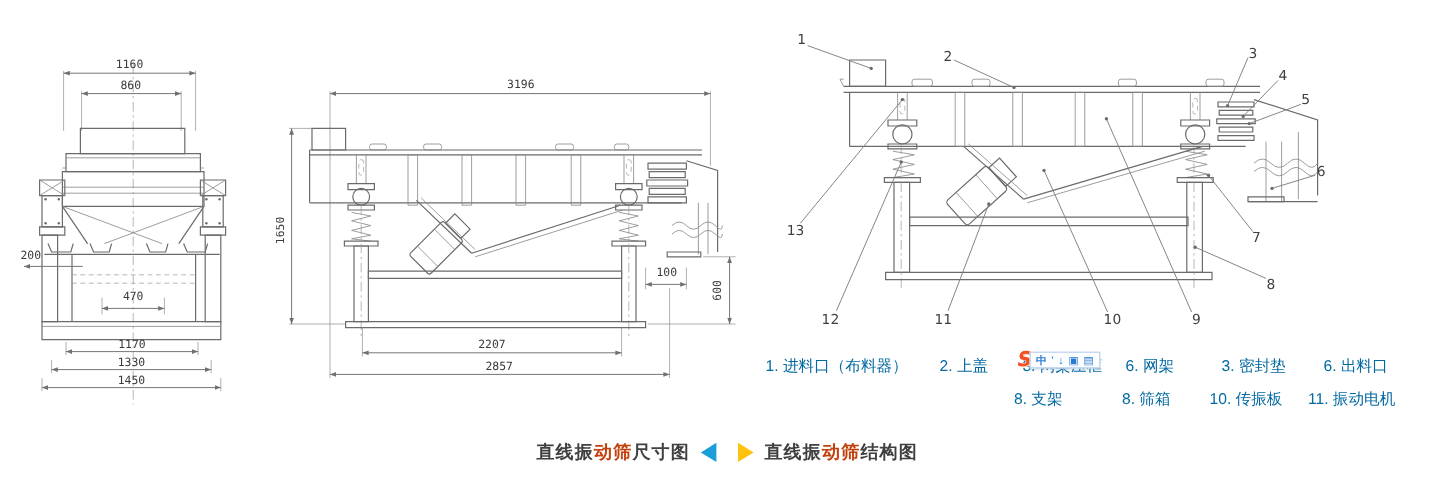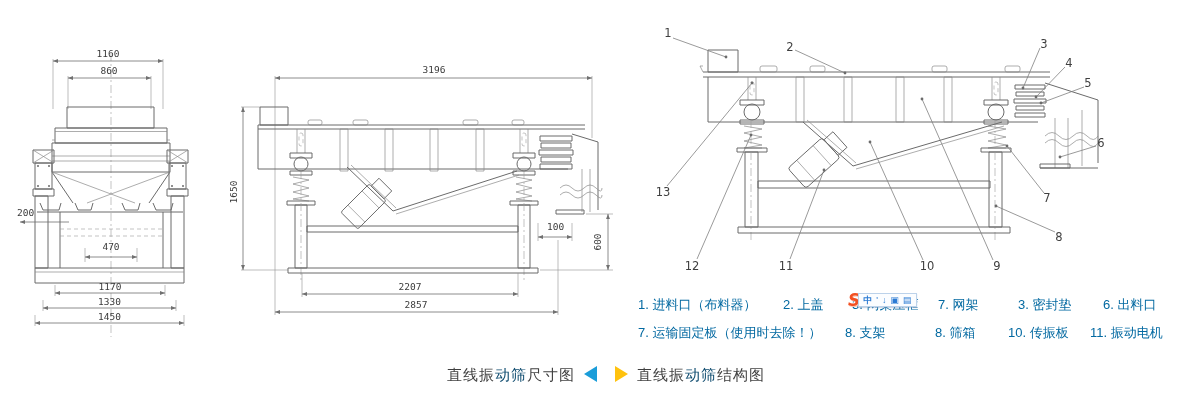--- a/index.html
+++ b/index.html
@@ -29,24 +29,24 @@
   .ime{position:absolute;left:848px;top:292px;height:18px;display:flex;align-items:flex-start;z-index:5;}
   .ime .slogo{font-family:"DejaVu Sans",sans-serif;font-weight:bold;font-style:italic;
               font-size:17px;line-height:17px;color:#f25022;text-shadow:0 0 1px #fff,1px 1px 0 #fabfa9;}
   .ime .strip{display:flex;align-items:center;gap:4px;background:#fbfdff;
               border:1px solid #bcd2ea;box-shadow:0 1px 1px rgba(120,150,190,.4);
               height:12px;padding:0 4px;margin-left:-2px;margin-top:1px;}
   .ime .strip span{font-size:9px;line-height:10px;color:#2b7bd4;}
   .ime .strip .mode{font-weight:bold;}
 
   
-  .caption{position:absolute;top:366px;height:22px;display:flex;align-items:flex-start;
-           font-size:15px;letter-spacing:1px;white-space:nowrap;}
+  .caption{position:absolute;top:366px;height:22px;display:flex;align-items:center;
+           font-size:15px;letter-spacing:1px;white-space:nowrap;font-weight:bold;}
   .caption .dark{color:#3f3f3f;}
-  .caption .light{color:#0c4a6e;}
+  .caption .light{color:#c2410c;}
   .cap-left{left:447px;}
   .cap-right{left:615px;}
   .tri{width:0;height:0;display:inline-block;}
   .tri-left{border-top:8px solid transparent;border-bottom:8px solid transparent;
             border-right:13px solid #1b9dd9;margin-left:9px;}
   .tri-right{border-top:8px solid transparent;border-bottom:8px solid transparent;
              border-left:13px solid #ffc20e;margin-right:9px;}
 </style>
 </head>
 <body>
@@ -398,26 +398,25 @@
     <text class="callout" x="146" y="270" text-anchor="middle">11</text>
     <text class="callout" x="52" y="270" text-anchor="middle">12</text>
     <text class="callout" x="23" y="196" text-anchor="middle">13</text>
   </svg>
 
   <div class="legend">
     <div class="row" style="top:2px">
       <span style="left:6px">1. 进料口（布料器）</span>
       <span style="left:151px">2. 上盖</span>
       <span style="left:220px">3. 网架压框</span>
-      <span style="left:306px">7. 网架</span>
+      <span style="left:306px">6. 网架</span>
       <span style="left:386px">3. 密封垫</span>
       <span style="left:471px">6. 出料口</span>
     </div>
     <div class="row" style="top:30px">
-      <span style="left:6px">7. 运输固定板（使用时去除！）</span>
       <span style="left:213px">8. 支架</span>
       <span style="left:303px">8. 筛箱</span>
       <span style="left:376px">10. 传振板</span>
       <span style="left:458px">11. 振动电机</span>
     </div>
   </div>
 
   <div class="ime">
     <span class="slogo">S</span>
     <span class="strip">

